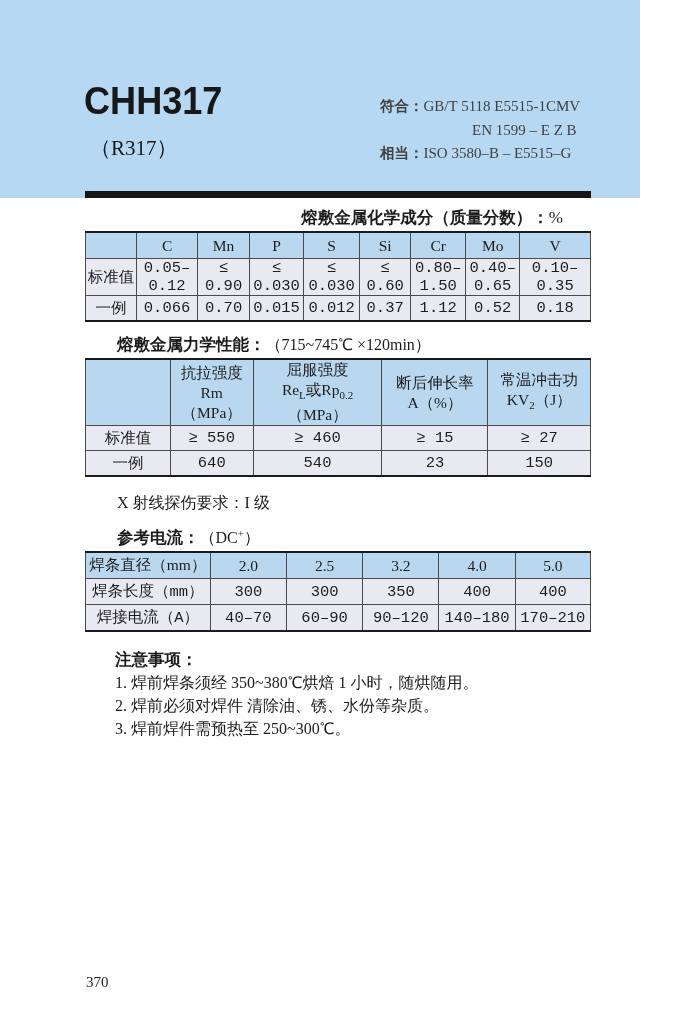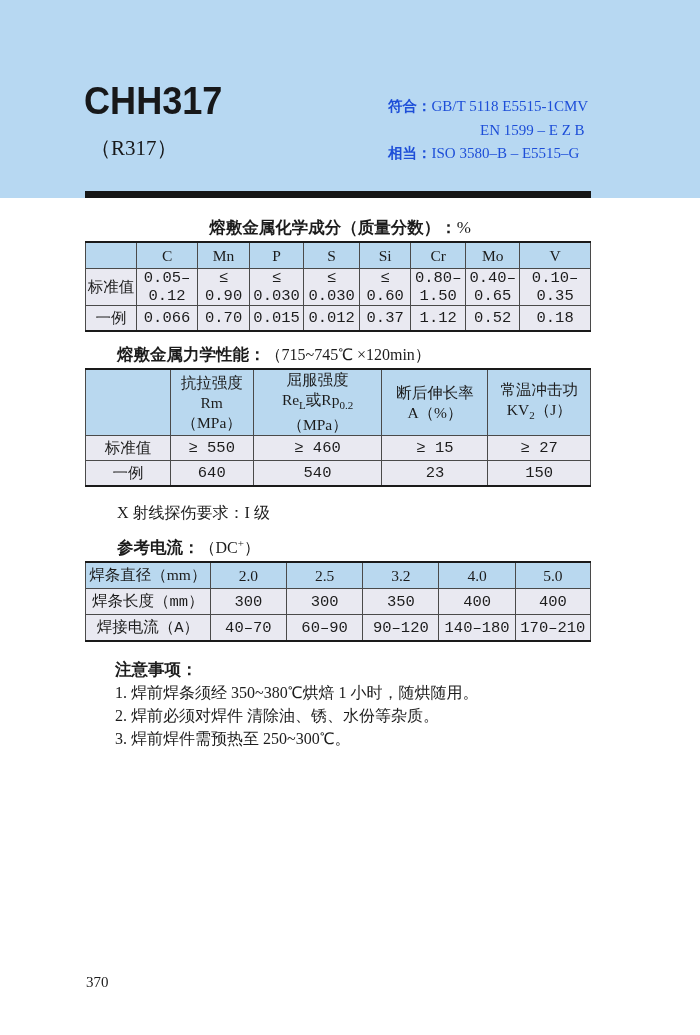--- a/index.html
+++ b/index.html
@@ -8,42 +8,42 @@
     position:relative;
     width:700px;height:1035px;
     background:#ffffff;
     overflow:hidden;
     font-family:"Liberation Serif", serif;
     color:#1c1c1c;
   }
   
   .header-band{
     position:relative;
-    width:700px;height:198px;
+    width:640px;height:198px;
     background:#b7d8f2;
   }
   .model-title{
     position:absolute;left:84px;top:80px;
     font-family:"Liberation Sans", sans-serif;
     font-weight:bold;
     font-size:38px;
     letter-spacing:0px;
     color:#17181a;
     transform:scaleX(0.95);
     transform-origin:left top;
   }
   .model-alt{
     position:absolute;left:90px;top:134px;
     font-size:21px;
     color:#17181a;
   }
   .spec-block{
-    position:absolute;left:388px;top:95px;
+    position:absolute;left:380px;top:95px;
     font-size:15px;line-height:23.5px;
-    color:#1d4ed8;
+    color:#404040;
     white-space:nowrap;
   }
   .spec-label{
     font-family:"Liberation Sans", sans-serif;
     font-weight:bold;
     font-size:14.5px;
   }
   .spec-line2{margin-left:92px;}
   .black-bar{
     position:absolute;left:85px;bottom:0px;
@@ -57,22 +57,22 @@
     font-size:16.5px;line-height:24.5px;
     text-align:justify;
     text-indent:2em;
   }
   .para.first{margin-top:46px;}
   .inline-label{
     font-family:"Liberation Sans", sans-serif;
     font-weight:bold;
   }
   .section-row{
-    display:flex;justify-content:center;align-items:baseline;
-    margin-top:19px;
+    display:flex;justify-content:flex-end;align-items:baseline;
+    margin-top:9px;
     padding-left:32px;padding-right:28px;
     height:21px;
   }
   .section-title{
     font-family:"Liberation Sans", sans-serif;
     font-weight:bold;
     font-size:16.5px;
     white-space:nowrap;
   }
   .section-title .light{

